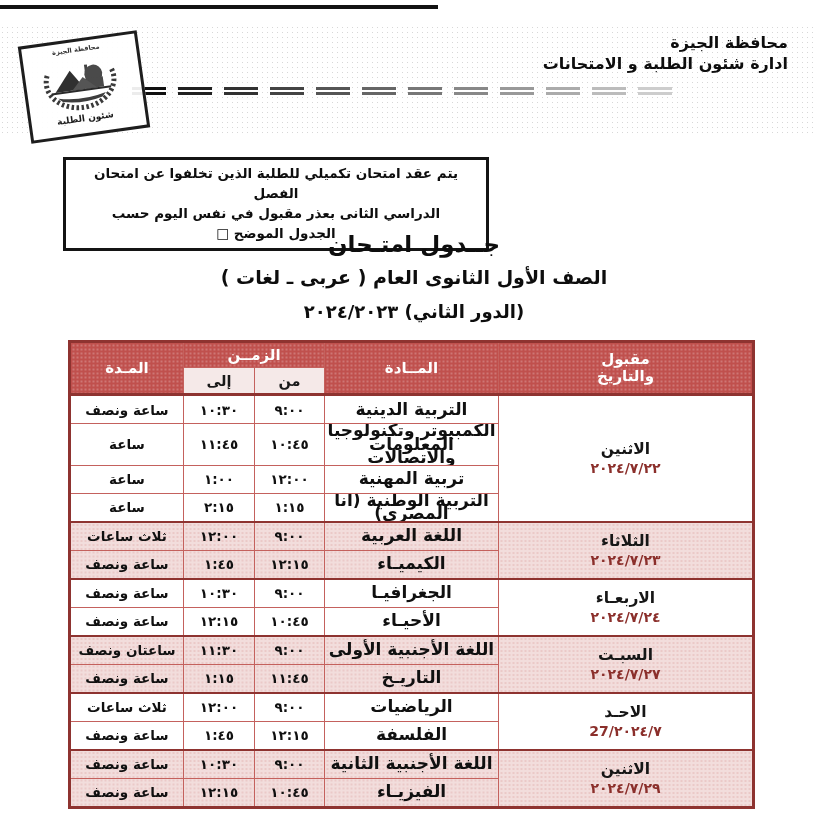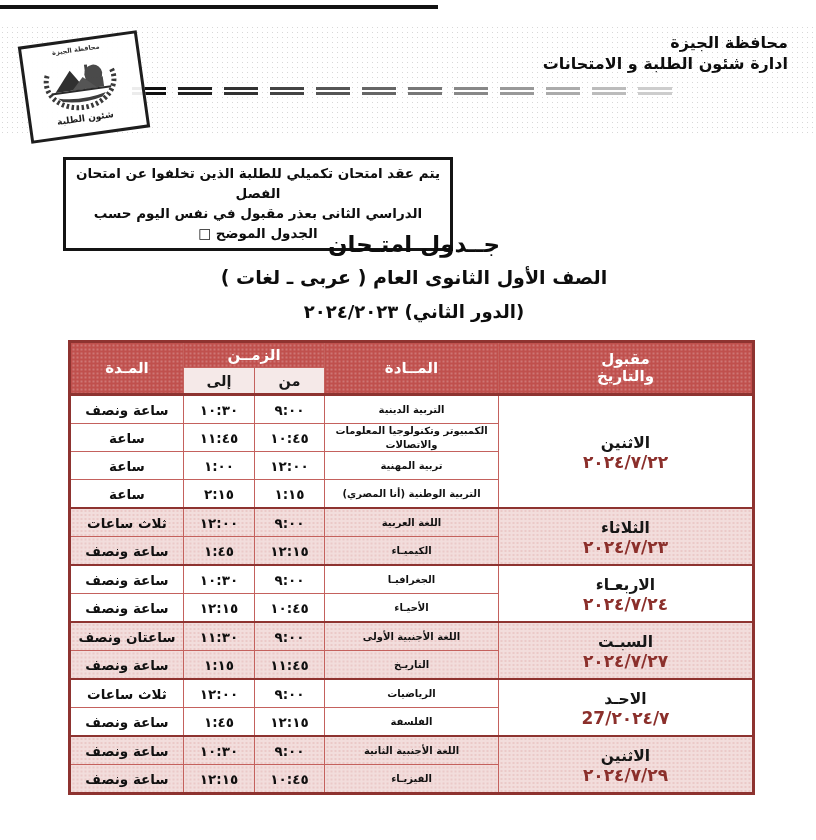--- a/index.html
+++ b/index.html
@@ -28,21 +28,21 @@
     position:absolute;left:24px;top:13px;width:114px;height:92px;
     border:3px solid #1d1d1d;background:rgba(255,255,255,.92);
     transform:rotate(-8deg);transform-origin:center;
   }
   .logo-stamp svg{display:block;}
   
   .note-box{
     position:absolute;left:63px;top:157px;width:374px;
     border:3px solid #141414;background:#fff;
     direction:rtl;text-align:center;color:#0e0e0e;
-    font-weight:bold;font-size:13.5px;line-height:20px;padding:3px 5px 5px;
+    font-weight:bold;font-size:13.5px;line-height:20px;padding:3px 23px 5px;
   }
   
   .title{position:absolute;left:0;width:828px;text-align:center;direction:rtl;font-weight:bold;color:#0d0d0d;}
   .title-1{top:231px;font-size:23px;letter-spacing:.5px;}
   .title-2{top:266px;font-size:19px;}
   .title-3{top:301px;font-size:18px;}
   
   table.exam{
     position:absolute;left:68px;top:340px;width:684px;
     border-collapse:collapse;table-layout:fixed;direction:rtl;text-align:center;
@@ -60,24 +60,24 @@
   th.day-h{white-space:pre-line;padding-left:86px;}
   th.sub{background:#F5E9E8;color:#191919;font-size:14.5px;font-weight:bold;}
   thead{border-bottom:3px solid #8E3330;}
   tbody td{height:27px;font-weight:bold;font-size:13.5px;color:#101010;background:#ffffff;}
   tbody tr.shade td{
     background-color:#F2DDDC;
     background-image:radial-gradient(rgba(192,80,77,.14) 0.8px, transparent 1px);
     background-size:4px 4px;
   }
   tbody tr.group-start td{border-top:2.5px solid #8E3330;}
-  td.subject-cell{font-size:10px;line-height:13.5px;}
+  td.subject-cell{font-size:17px;line-height:13.5px;}
   td.day-cell{padding-left:86px;margin-top:42px;}
   .day-name{font-size:15.5px;font-weight:bold;color:#161616;line-height:19px;}
-  .day-date{font-size:17px;font-weight:bold;color:#8B2F2B;letter-spacing:1.5px;line-height:16px;margin-top:1px;}
+  .day-date{font-size:14px;font-weight:bold;color:#8B2F2B;letter-spacing:1.5px;line-height:16px;margin-top:1px;}
 </style>
 </head>
 <body>
 
 <div class="page">
 
   <div class="top-line"></div>
 
   <div class="header-band">
     <div class="header-text">

